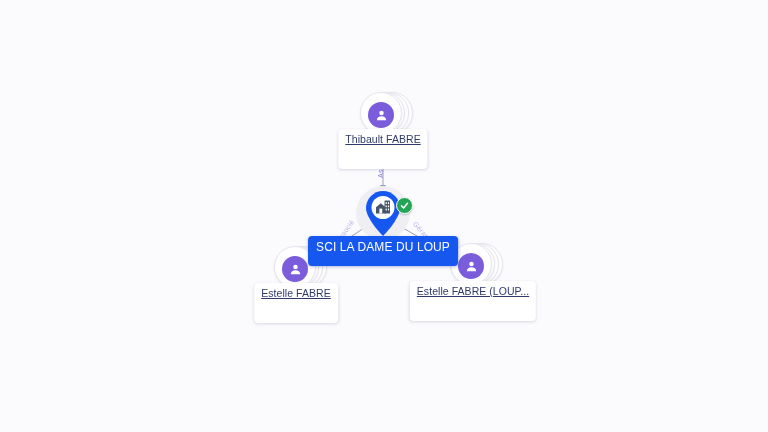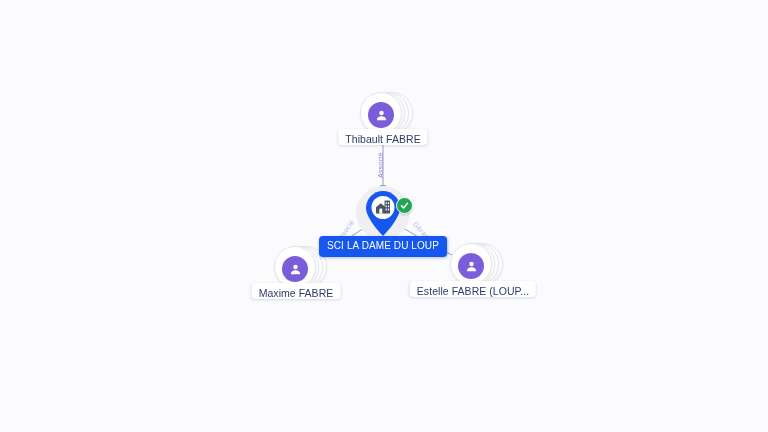--- a/index.html
+++ b/index.html
@@ -75,24 +75,25 @@
 
   
   .node-label {
     position: absolute;
     transform: translateX(-50%);
     background: #ffffff;
     color: #2f3a6b;
     font-size: 10.5px;
     line-height: 1;
     letter-spacing: 0.05px;
-    padding: 5px 7px 0 7px;
+    padding: 5px 7px 24px 7px;
     border-radius: 4px;
     white-space: nowrap;
     box-shadow: 0 1px 3px rgba(40,40,90,0.17);
+    text-decoration: underline;
   }
 
   
   .company-halo {
     position: absolute;
     left: -27px;
     top: -27px;
     width: 54px;
     height: 54px;
     border-radius: 50%;
@@ -121,24 +122,24 @@
     justify-content: center;
     box-shadow: 0 1px 2px rgba(20,60,40,0.25);
   }
   .verified-badge svg { display: block; }
 
   .company-label {
     position: absolute;
     transform: translateX(-50%);
     background: #1657ef;
     color: #ffffff;
-    font-size: 10px;
+    font-size: 12px;
     line-height: 1;
     letter-spacing: 0.1px;
-    padding: 5px 8px 6px 8px;
+    padding: 5px 8px 13px 8px;
     border-radius: 4px;
     white-space: nowrap;
     box-shadow: 0 1px 3px rgba(20,40,140,0.30);
   }
 
   
   .edge-label {
     position: absolute;
     font-size: 7px;
     line-height: 1;
@@ -205,21 +206,21 @@
       <div class="stack-card front">
         <div class="avatar-disc">
           <svg width="15" height="15" viewBox="0 0 24 24" fill="#ffffff">
             <circle cx="12" cy="8" r="3.6"></circle>
             <path d="M4.5 19.5c0-4.1 3.4-6.3 7.5-6.3s7.5 2.2 7.5 6.3z"></path>
           </svg>
         </div>
       </div>
     </div>
   </div>
-  <div class="node-label" style="left:296px; top:283px;">Maxime FABRE</div>
+  <div class="node-label" style="left:296px; top:283px;">Estelle FABRE</div>
 
   <div class="node" style="left:473px; top:264px;">
     <div class="person-stack">
       <div class="stack-card c3"></div>
       <div class="stack-card c2"></div>
       <div class="stack-card c1"></div>
       <div class="stack-card front">
         <div class="avatar-disc">
           <svg width="15" height="15" viewBox="0 0 24 24" fill="#ffffff">
             <circle cx="12" cy="8" r="3.6"></circle>

